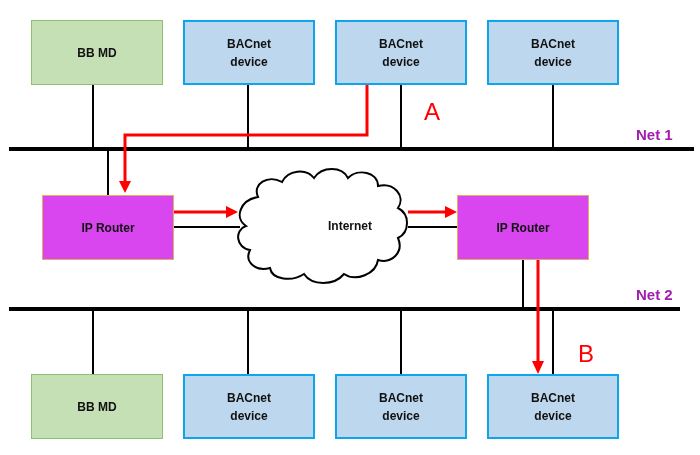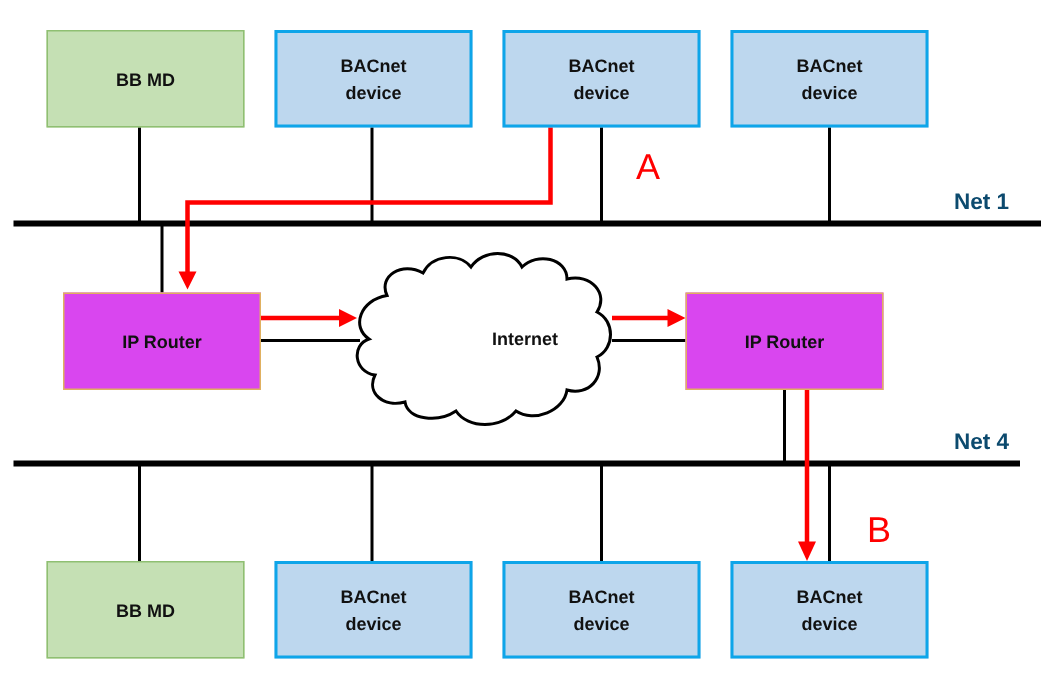--- a/index.html
+++ b/index.html
@@ -3,21 +3,21 @@
   <meta charset="utf-8">
   <style>
     html, body { margin: 0; padding: 0; background: #ffffff; }
     #stage { position: relative; width: 700px; height: 455px; overflow: hidden; background: #fff; font-family: "Liberation Sans", sans-serif; }
     svg { position: absolute; left: 0; top: 0; }
     .box { position: absolute; display: flex; align-items: center; justify-content: center; text-align: center; font-weight: bold; font-size: 12px; line-height: 18px; color: #111; box-sizing: border-box; }
     .green { background: #c5e0b4; border: 1px solid #8fbf72; }
     .blue { background: #bdd7ee; border: 2px solid #0ea5e9; }
     .yellow { background: #d946ef; border: 1px solid #e0b060; }
     .lbl { position: absolute; font-family: "Liberation Sans", sans-serif; }
-    .net { color: #0c4a6e; font-weight: bold; font-size: 15px; }
+    .net { color: #a21caf; font-weight: bold; font-size: 15px; }
     .letter { color: #ff0000; font-size: 24px; }
     .cloud-text { position: absolute; font-weight: bold; font-size: 12px; color: #111; padding-left: 36px; }
   </style>
 </head>
 <body>
 
 <div id="stage">
   <svg width="700" height="455" viewBox="0 0 700 455">
 
     <line x1="9" y1="149" x2="694" y2="149" stroke="#000" stroke-width="4"></line>
@@ -63,21 +63,21 @@
     </div>
   <div class="box blue" style="left:335px;top:20px;width:132px;height:65px;">
       <span style="width:60px;display:block">BACnet device</span>
     </div>
   <div class="box blue" style="left:487px;top:20px;width:132px;height:65px;">
       <span style="width:60px;display:block">BACnet device</span>
     </div>
 
   <div class="lbl letter" style="left:424px;top:98px;">A</div>
   <div class="lbl net" style="left:636px;top:126px;">Net 1</div>
-  <div class="lbl net" style="left:636px;top:286px;">Net 4</div>
+  <div class="lbl net" style="left:636px;top:286px;">Net 2</div>
   <div class="lbl letter" style="left:578px;top:340px;">B</div>
 
   <div class="box yellow" style="left:42px;top:195px;width:132px;height:65px;">
       <span>IP Router</span>
     </div>
   <div class="box yellow" style="left:457px;top:195px;width:132px;height:65px;">
       <span>IP Router</span>
     </div>
 
   <div class="cloud-text" style="left:292px;top:219px;">Internet</div>

